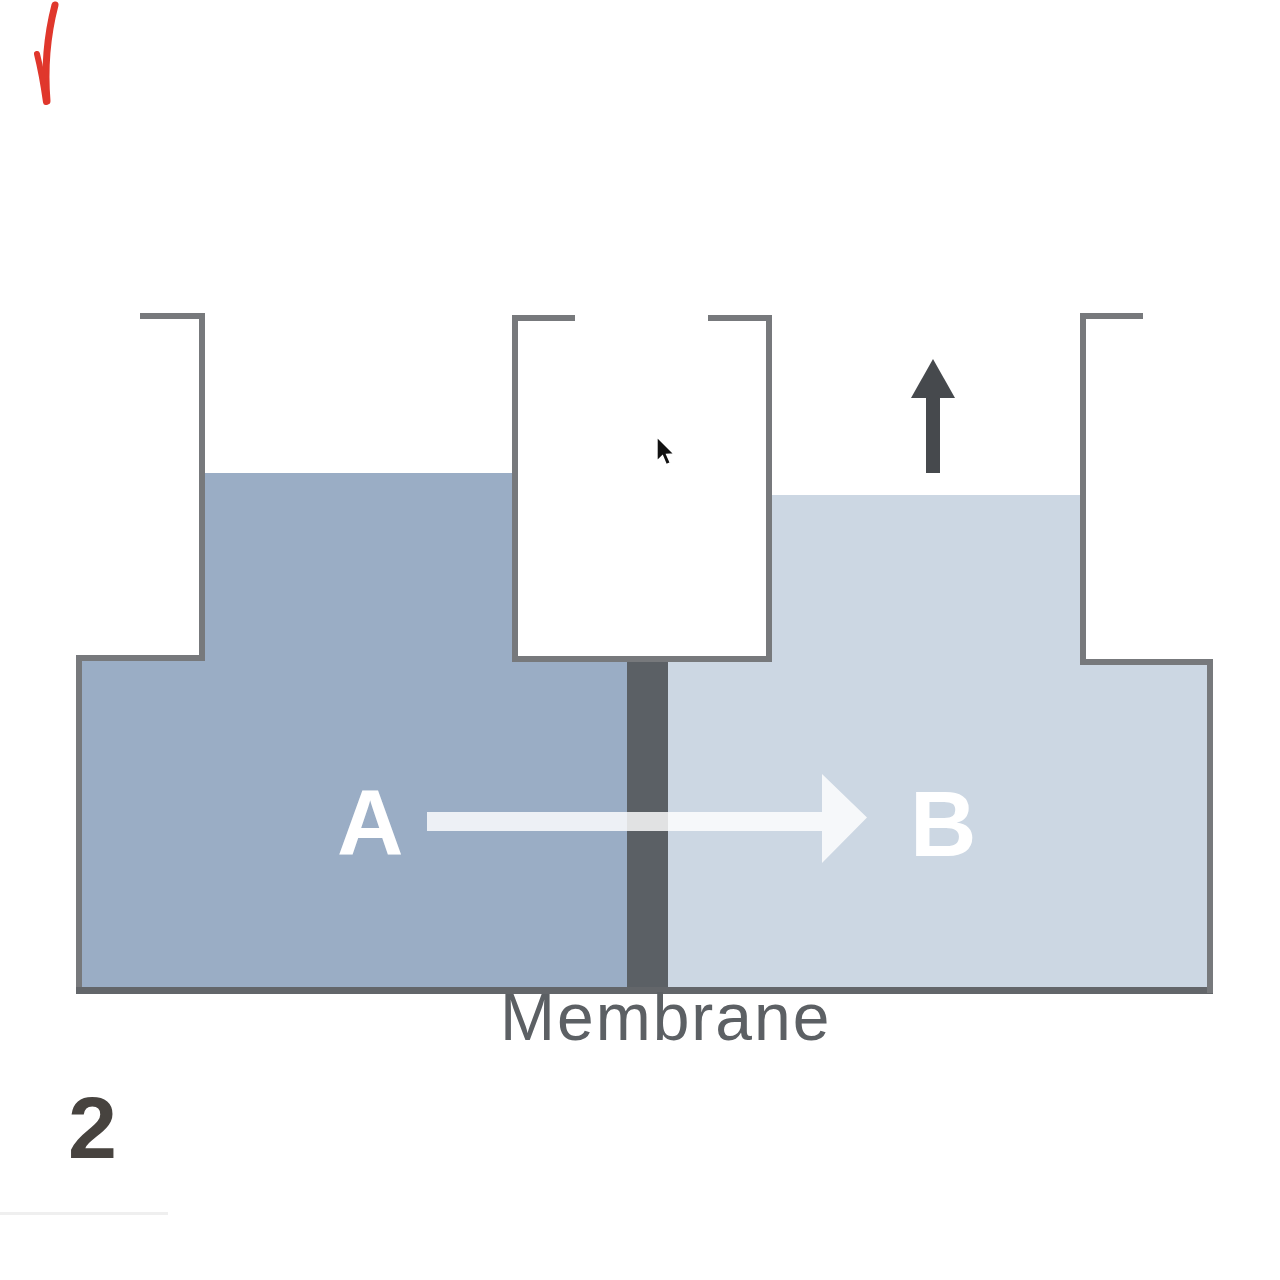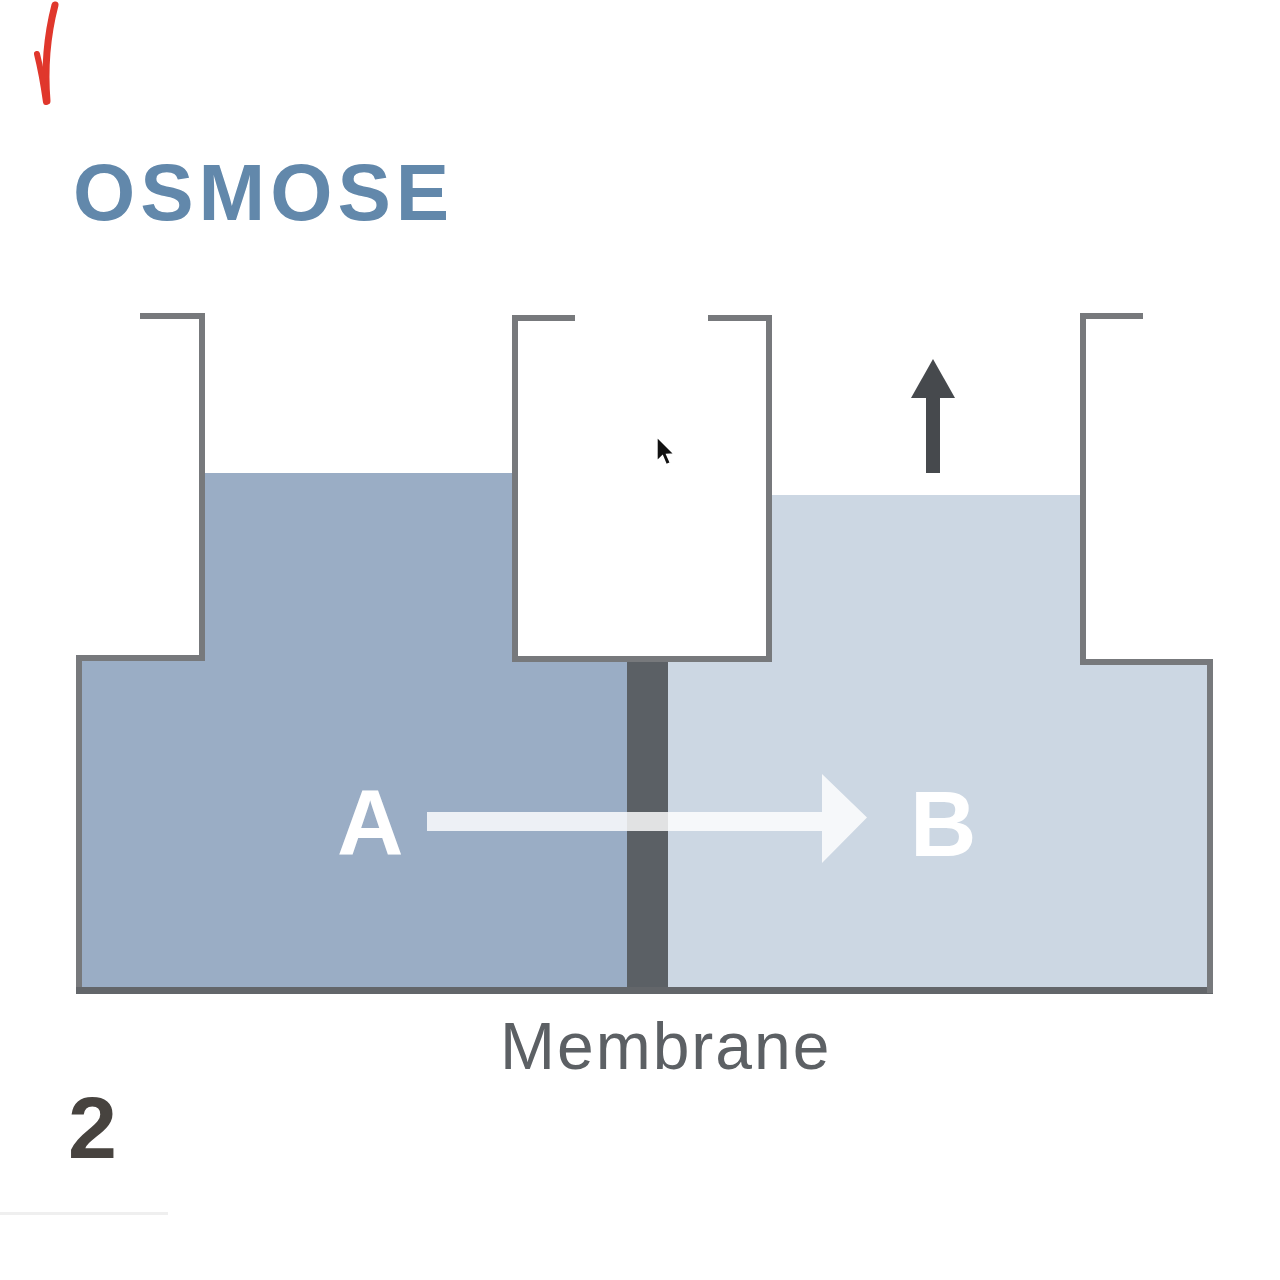--- a/index.html
+++ b/index.html
@@ -37,39 +37,38 @@
     box-sizing:border-box;
   }
   .mid-lip-left{left:512px;top:315px;width:63px;height:6px;}
   .mid-lip-right{left:708px;top:315px;width:64px;height:6px;}
   .membrane{left:627px;top:662px;width:41px;height:325px;background:var(--membrane,#5b6065);}
   
   .chamber-label{color:var(--label-text,#ffffff);font-weight:bold;font-size:92px;line-height:1;}
   .label-a{left:337px;top:776px;}
   .label-b{left:910px;top:778px;}
   .membrane-label{
-    left:500px;top:1013px;font-size:66px;letter-spacing:2px;
+    left:500px;top:984px;font-size:66px;letter-spacing:2px;
     color:var(--membrane-label,#5c6064);line-height:1;
   }
   .page-number{left:68px;top:1084px;font-size:88px;font-weight:bold;
     color:var(--page-number,#47433f);line-height:1;}
   .faint-line{left:0px;top:1212px;width:168px;height:3px;background:#efefef;}
   .svg-abs{position:absolute;display:block;}
 </style>
 </head>
 <body>
 
 <div class="stage">
 
   <svg class="svg-abs" style="left:28px;top:0px" width="46" height="112" viewBox="0 0 46 112">
     <path d="M27,5 C20,32 16,64 19,101" fill="none" stroke="#e0372c" stroke-width="7" stroke-linecap="round"></path>
     <path d="M9,54 C13,70 16,88 18,102" fill="none" stroke="#e0372c" stroke-width="6" stroke-linecap="round"></path>
   </svg>
 
-  <div class="abs page-title">OSMOSE</div>
 
   <div class="abs liquid-a1"></div>
   <div class="abs liquid-a2"></div>
   <div class="abs liquid-b1"></div>
   <div class="abs liquid-b2"></div>
 
   <div class="abs wall w-left-outer"></div>
   <div class="abs w-bottom"></div>
   <div class="abs wall w-left-shoulder"></div>
   <div class="abs wall w-left-tube"></div>

